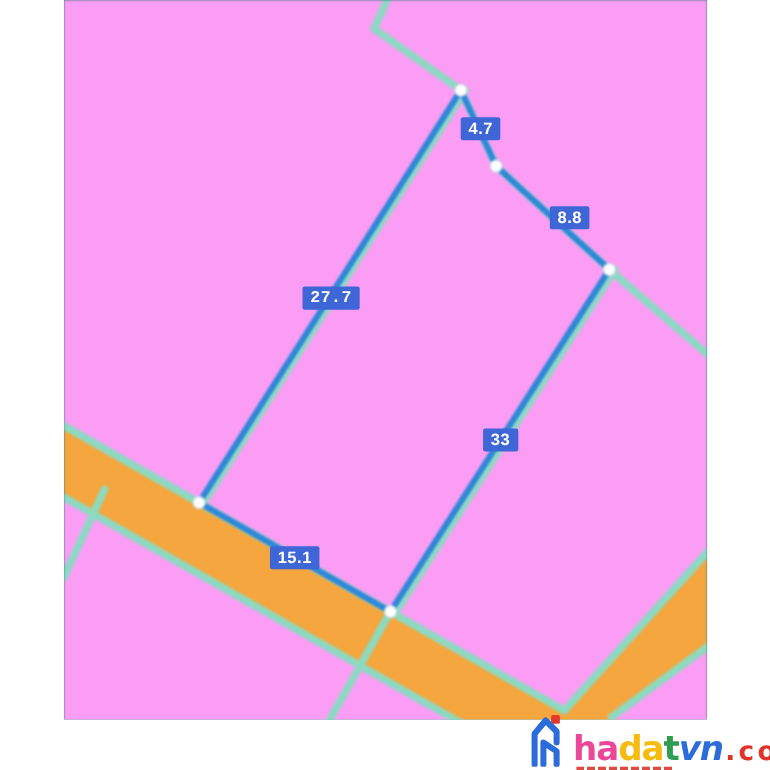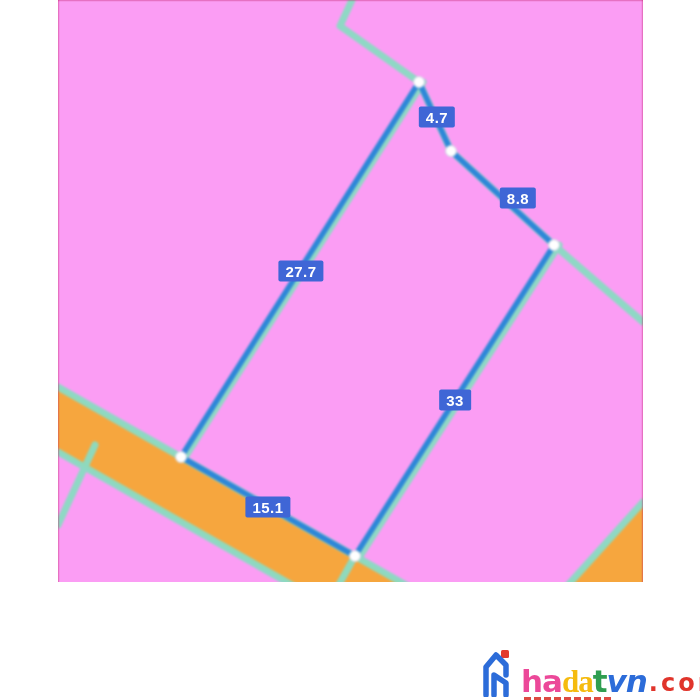--- a/index.html
+++ b/index.html
@@ -6,49 +6,49 @@
   body{
     width:700px;height:700px;position:relative;overflow:hidden;
     background:#ffffff;
     font-family:"Liberation Sans", sans-serif;
   }
   .side-margin{position:absolute;top:0;height:700px;background:#ffffff;z-index:2;}
   #margin-left{left:0;width:58px;}
   #margin-right{left:643px;width:57px;}
 
   #map-area{
-    position:absolute;left:58px;top:0;width:585px;height:582px;
-    overflow:hidden;background:#be185d;z-index:1;
+    position:absolute;left:58px;top:0;width:585px;height:654px;
+    overflow:hidden;background:#0f766e;z-index:1;
   }
   #map-svg{position:absolute;left:0;top:0;filter:blur(0.8px);}
 
   .dim-label{
     position:absolute;
     transform:translate(-50%,-50%);
     background:#3f66d6;
     color:#ffffff;
     font-size:15px;font-weight:bold;letter-spacing:.5px;
     padding:2px 7px;border-radius:2px;
     white-space:nowrap;z-index:3;
     filter:blur(0.3px);
   }
   #label-top{left:379px;top:117px;}
   #label-upper-right{left:425px;top:198px;margin-left:35px;}
-  #label-left-side{left:243px;top:271px;}
+  #label-left-side{left:243px;top:271px;font-family:Liberation Mono, monospace;}
   #label-right-side{left:397px;top:400px;}
   #label-bottom{left:210px;top:507px;}
 
   #watermark{
     position:absolute;left:480px;top:649px;z-index:4;
     display:flex;align-items:flex-end;
   }
   #wm-logo{flex:0 0 auto;margin-right:1px;}
   .wm-text{font-family:"DejaVu Sans", sans-serif;font-weight:bold;line-height:1;}
   .wm-brand{font-size:31px;letter-spacing:-1px;}
-  .seg-0{color:#ec4899;} .seg-1{color:#f5bb0f;font-family:Liberation Serif, serif;} .seg-2{color:#2f9e50;} .seg-3{color:#2c6cd9;font-style:italic;}
+  .seg-0{color:#ec4899;} .seg-1{color:#f5bb0f;} .seg-2{color:#2f9e50;} .seg-3{color:#2c6cd9;font-style:italic;}
   .wm-suffix{font-size:24px;color:#e0342b;letter-spacing:3px;margin-left:2px;padding-bottom:2px;}
   #wm-tagline{
     position:absolute;left:44px;bottom:-5px;width:88px;height:5px;
     background:repeating-linear-gradient(90deg,#d9372c 0 7px,transparent 7px 10px);
     opacity:.9;
   }
 </style>
 </head>
 <body>
 

